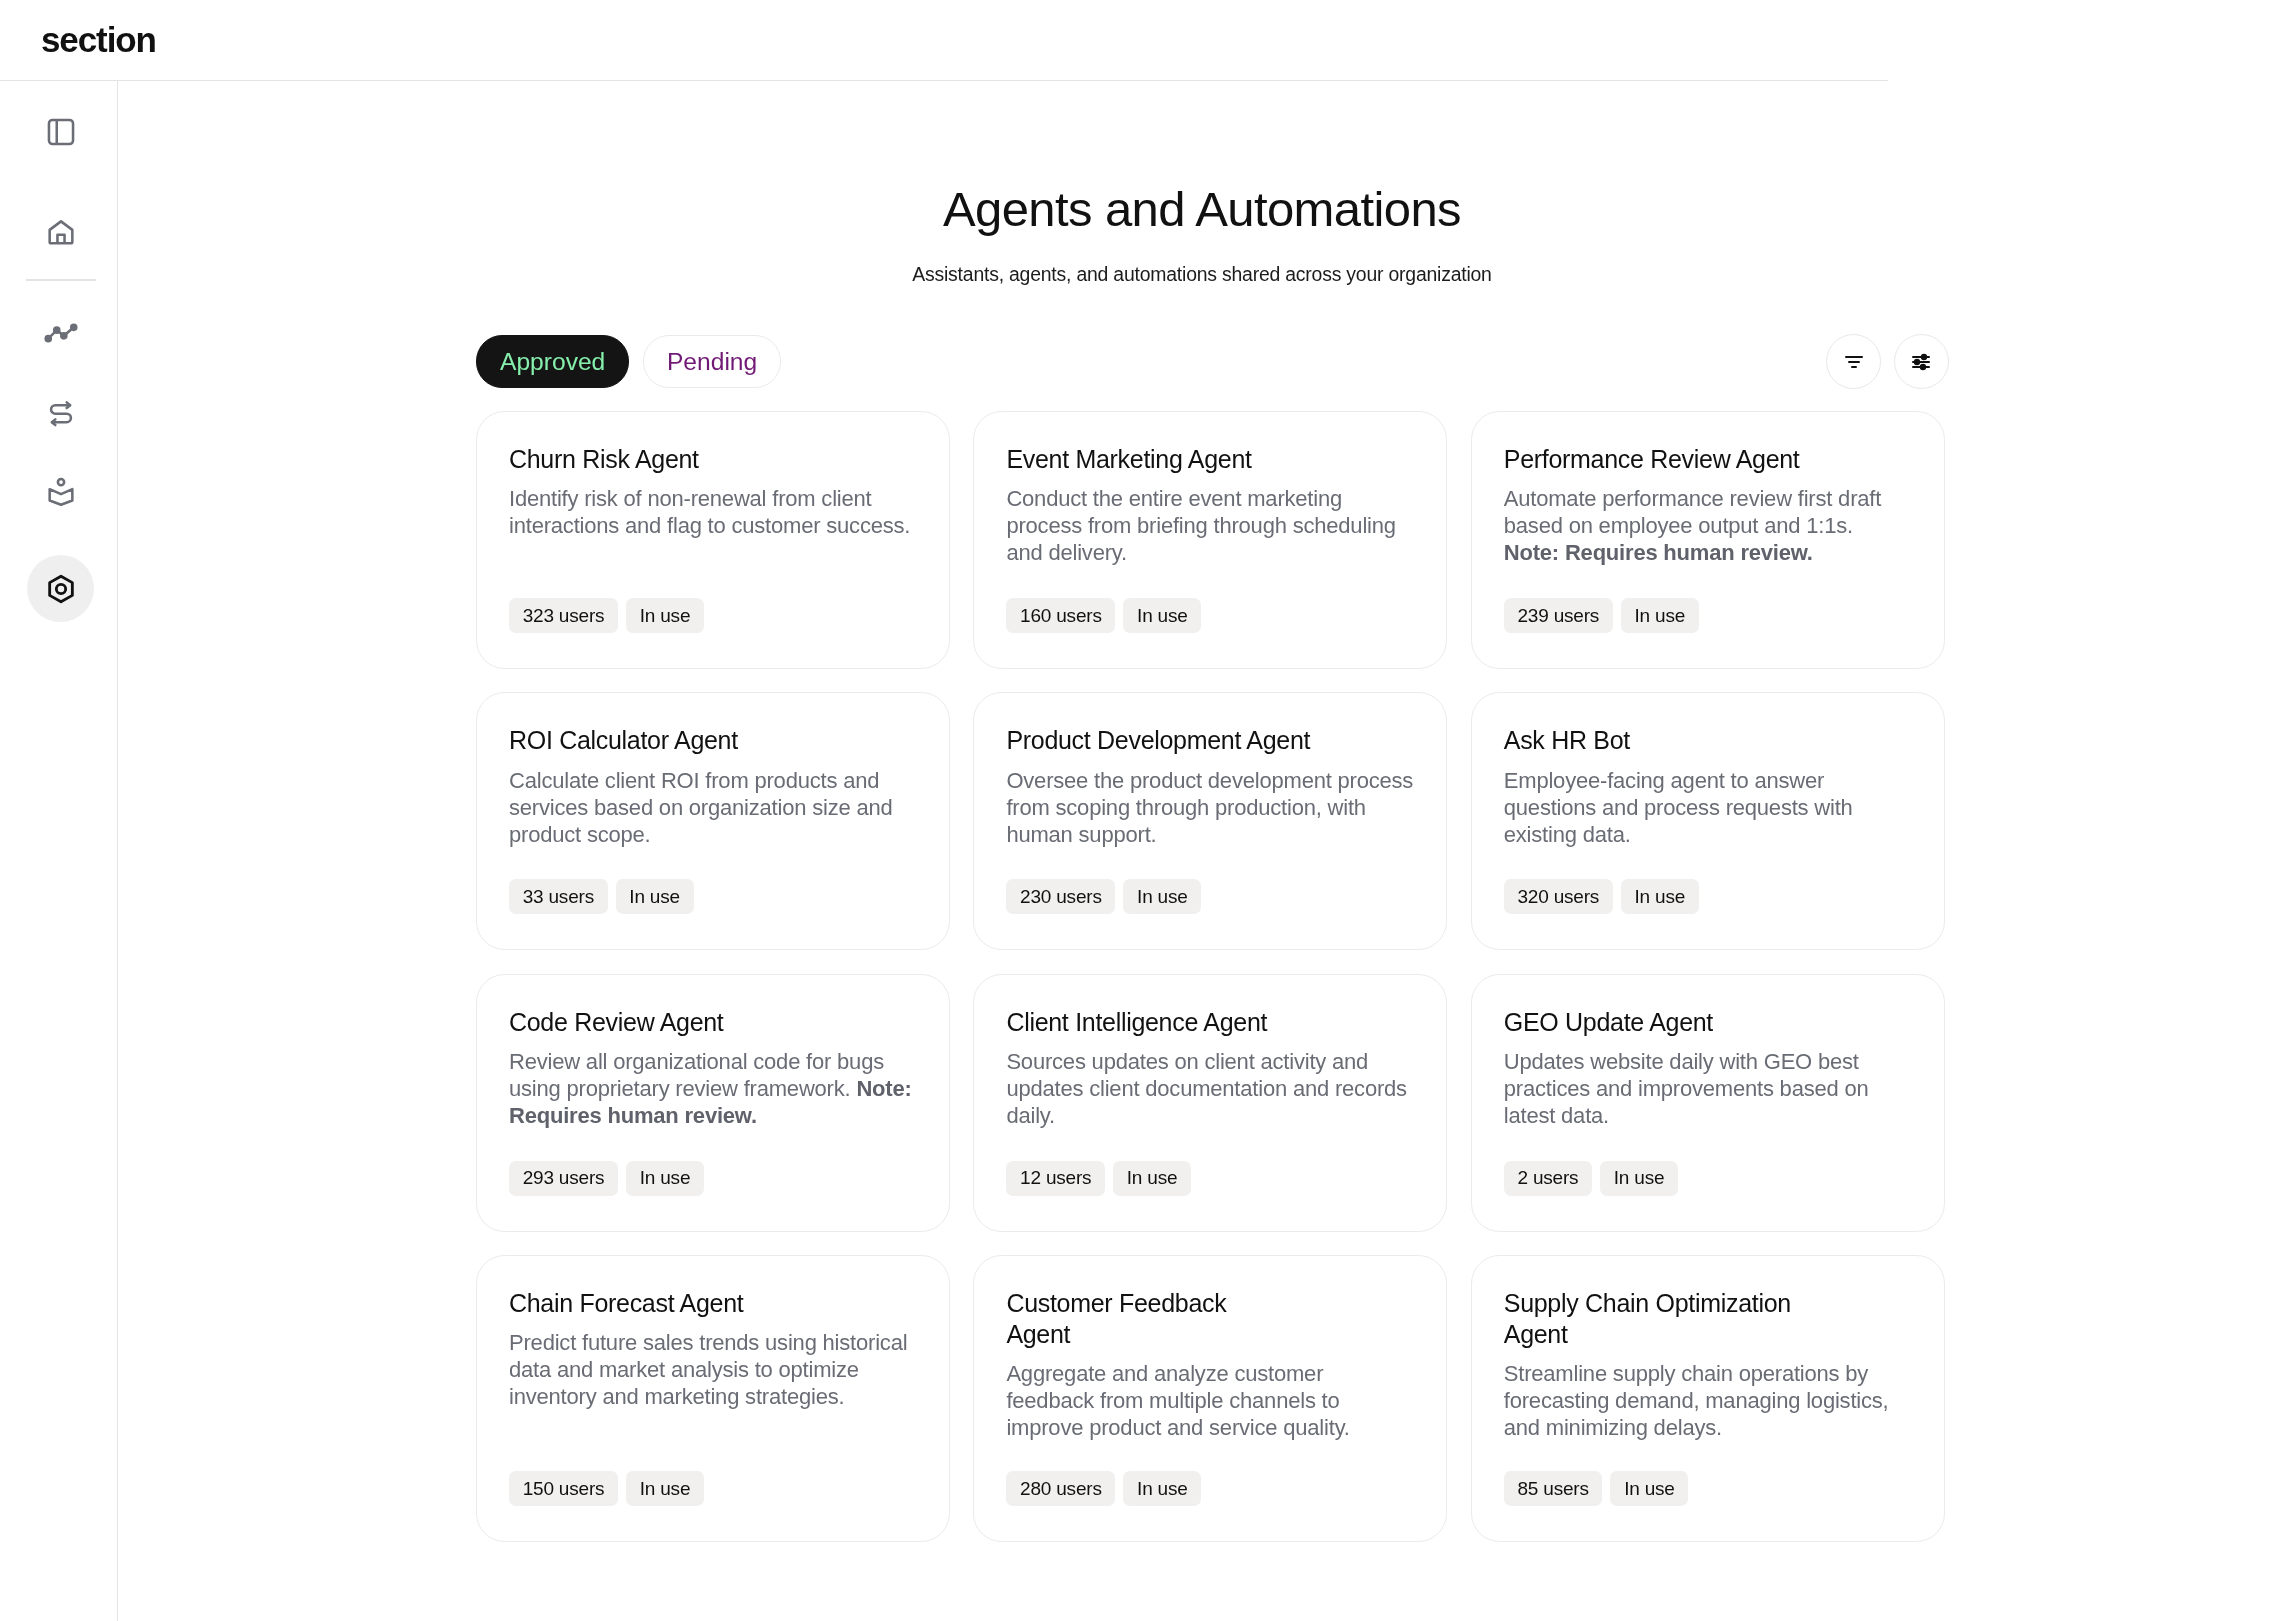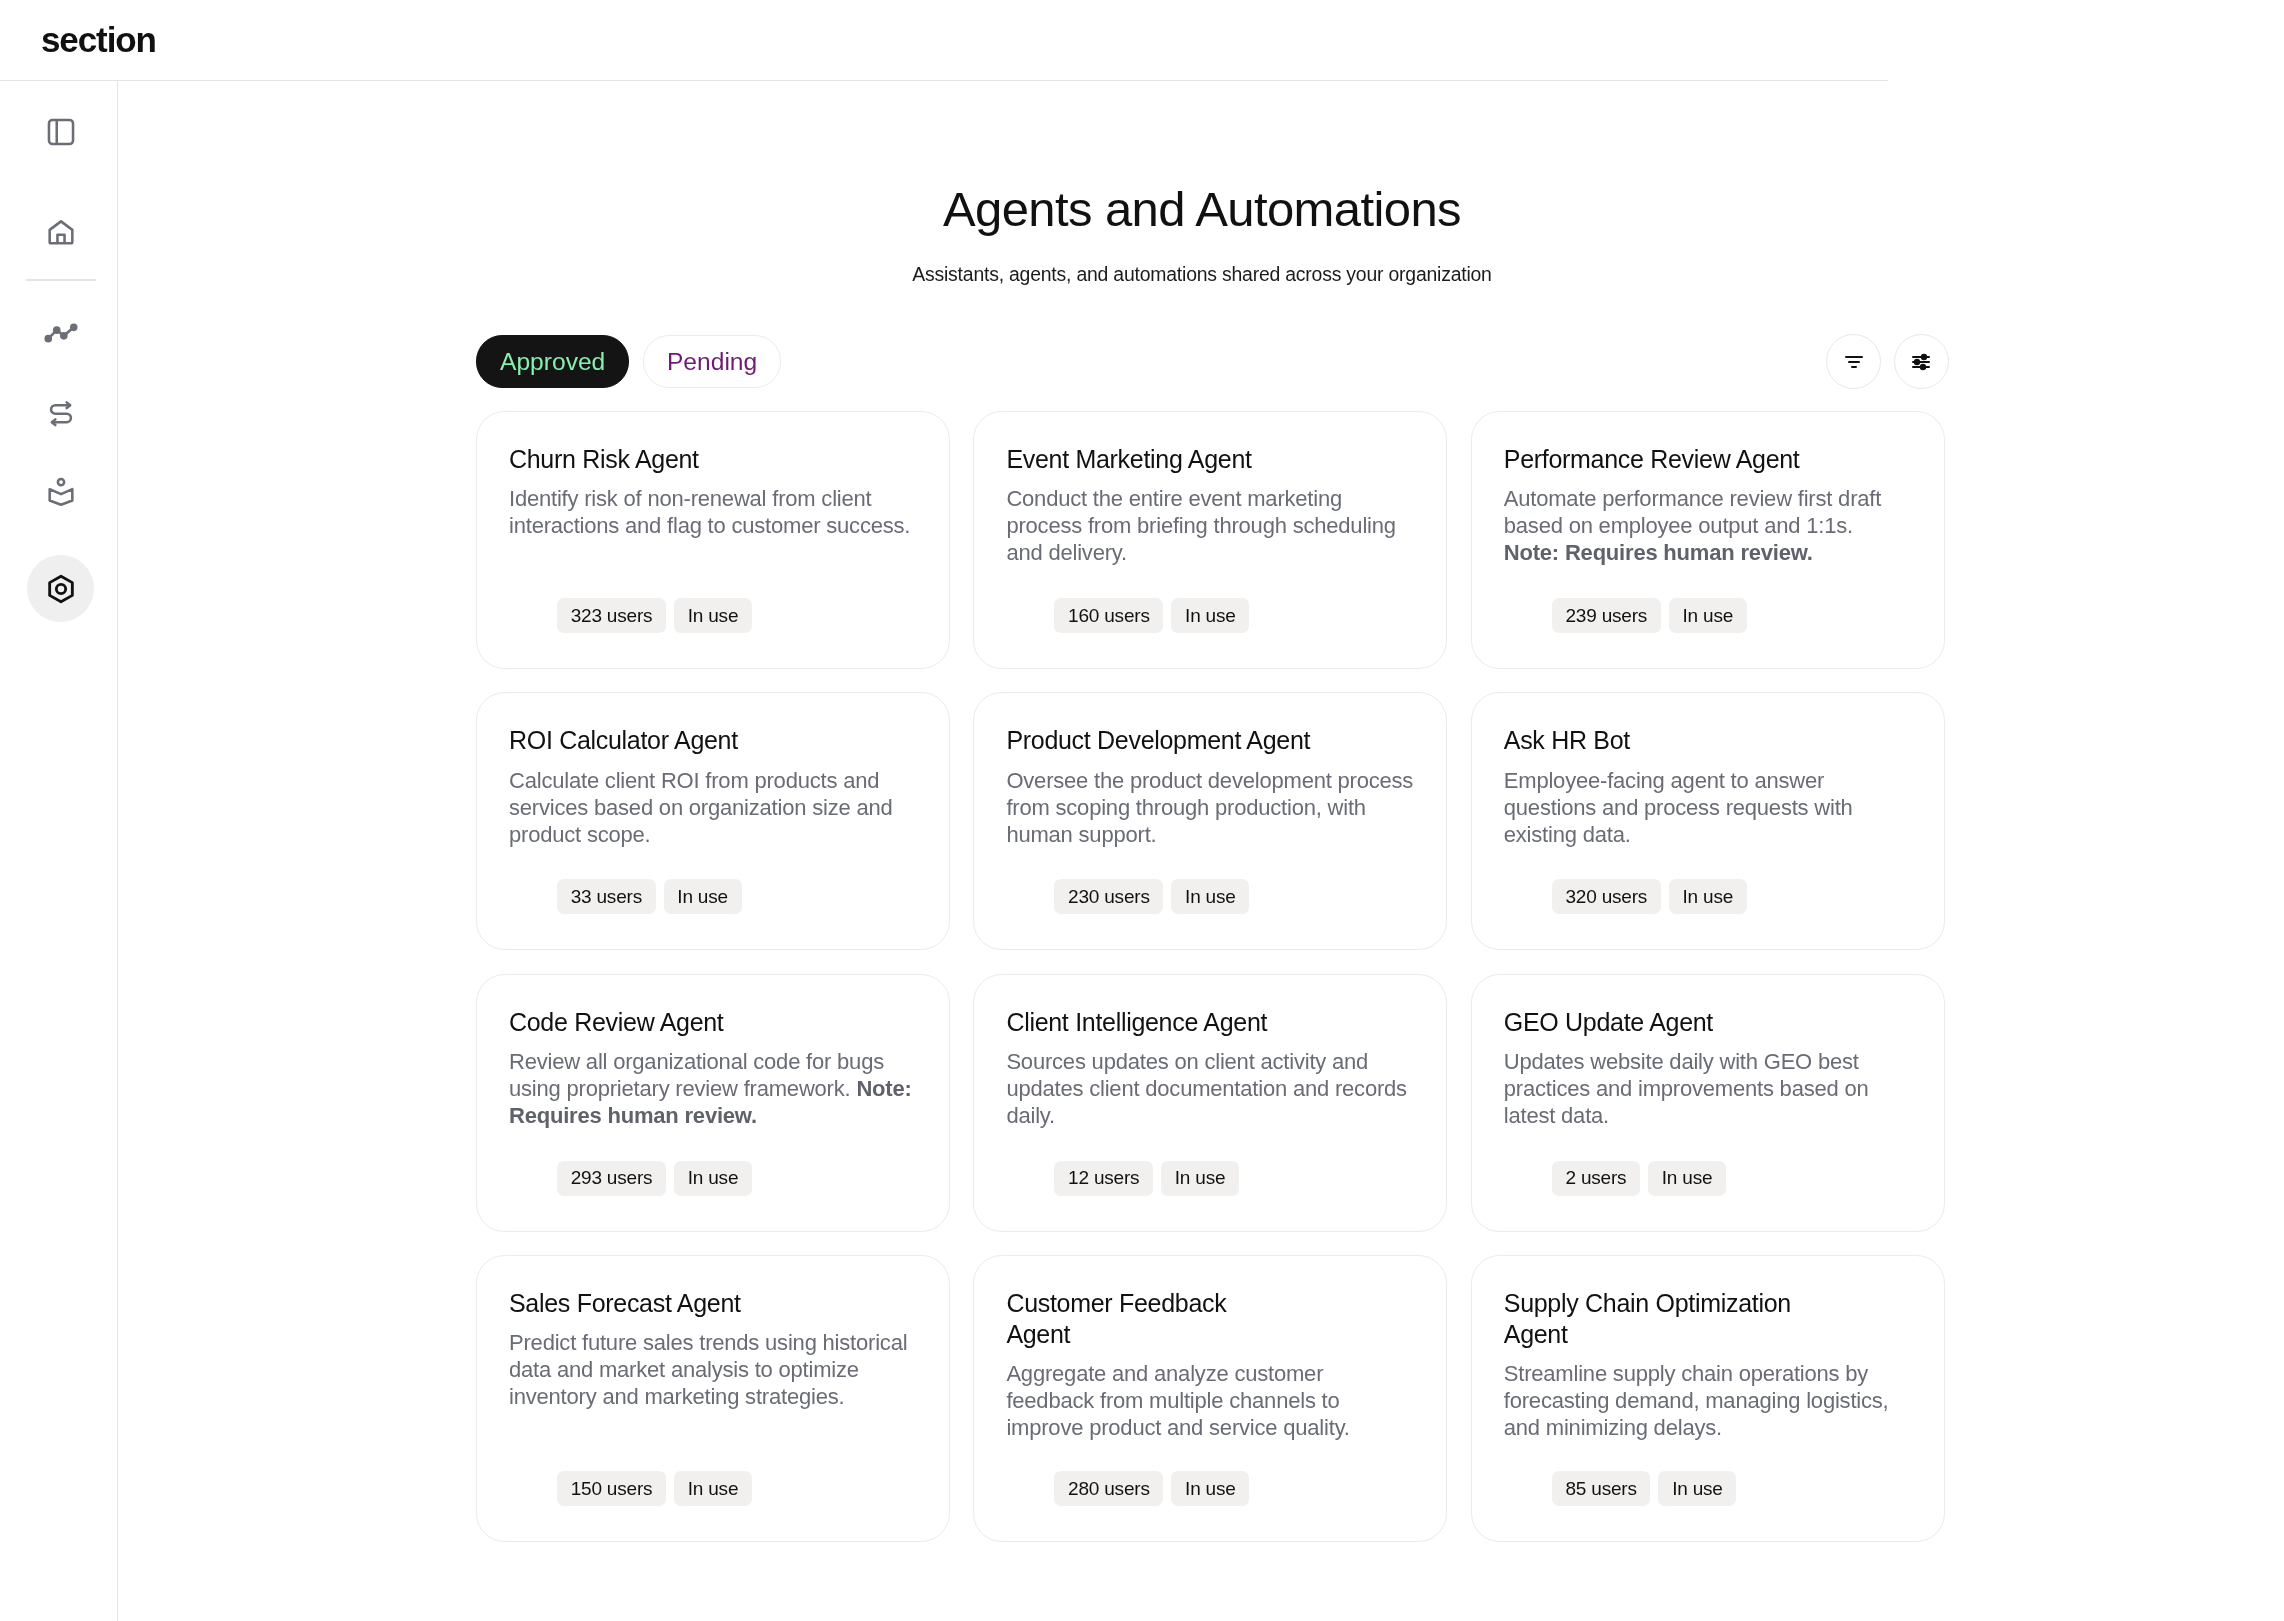--- a/index.html
+++ b/index.html
@@ -31,21 +31,21 @@
   .tool-btn svg { width: 24px; height: 24px; }
 
   
   .grid { position: absolute; left: 356px; top: 328px; width: 1469px; display: grid; grid-template-columns: 474px 474px 474px; column-gap: 23.4px; row-gap: 23.4px; }
   .card { border: 1.7px solid #ebebeb; border-radius: 28.6px; padding: 32px 31px 34px 32px; background: #fff; height: 258px; position: relative; cursor: pointer; }
   .card.tall { height: 287px; }
   .card-title { font-size: 25px; color: #111; letter-spacing: -0.3px; line-height: 31px; max-width: 320px; }
   .card-title.wide { max-width: 411px; }
   .card-desc { margin-top: 10.3px; font-size: 22px; line-height: 27px; color: #696c74; letter-spacing: -0.2px; }
   .card-desc b { font-weight: 700; color: #5f626a; }
-  .badges { position: absolute; left: 32px; bottom: 35px; display: flex; gap: 8px; margin-left: 48px; }
+  .badges { position: absolute; left: 32px; bottom: 35px; display: flex; gap: 8px; }
   .badge { height: 35px; padding: 0 13.7px; border-radius: 6.9px; background: #f1f0ef; font-size: 19px; color: #111; display: flex; align-items: center; letter-spacing: -0.2px; }
 </style>
 </head>
 <body>
 
 <div class="topbar">
   <div class="logo">section</div>
 </div>
 
 <nav class="sidebar">
@@ -192,21 +192,21 @@
     <div class="card">
       <div class="card-title">GEO Update Agent</div>
       <div class="card-desc"><span>Updates website daily with GEO best practices and improvements based on latest data.</span></div>
       <div class="badges">
         <span class="badge">2 users</span>
         <span class="badge">In use</span>
       </div>
     </div>
 
     <div class="card tall">
-      <div class="card-title">Sales Forecast Agent</div>
+      <div class="card-title">Chain Forecast Agent</div>
       <div class="card-desc"><span>Predict future sales trends using historical data and market analysis to optimize inventory and marketing strategies.</span></div>
       <div class="badges">
         <span class="badge">150 users</span>
         <span class="badge">In use</span>
       </div>
     </div>
     <div class="card tall">
       <div class="card-title" style="max-width:251px">Customer Feedback Agent</div>
       <div class="card-desc"><span>Aggregate and analyze customer feedback from multiple channels to improve product and service quality.</span></div>
       <div class="badges">

